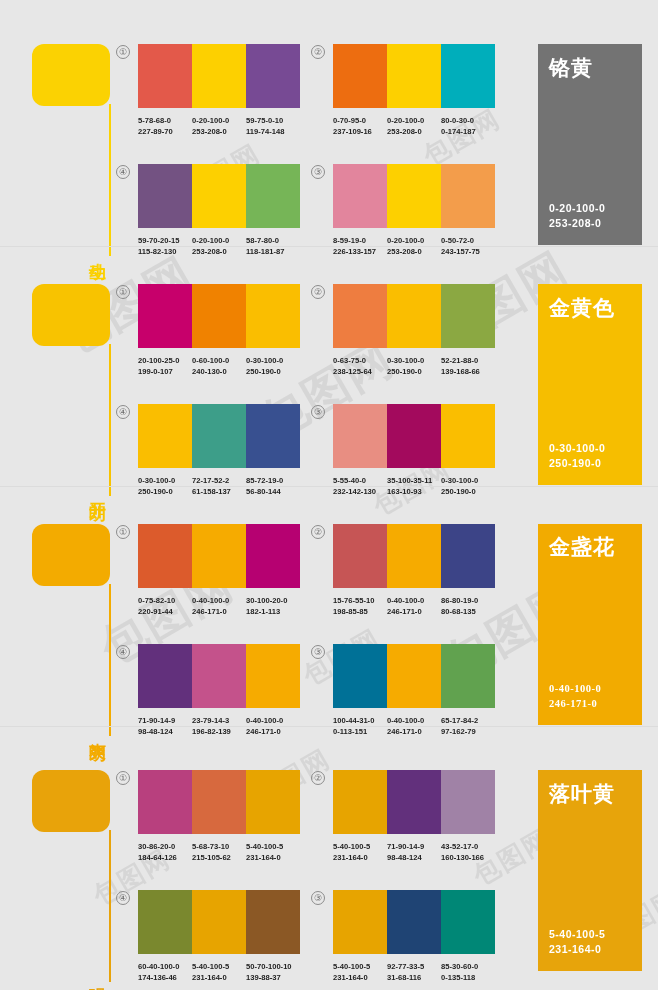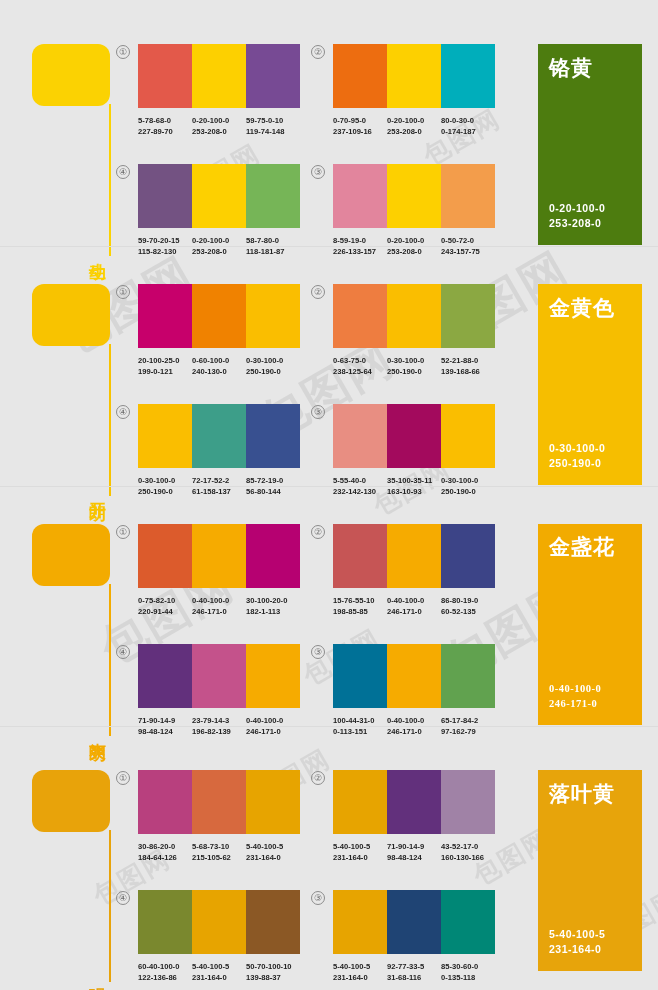--- a/index.html
+++ b/index.html
@@ -185,42 +185,42 @@
           <div class="sw" style="background: rgb(226, 133, 157);"></div>
           <div class="sw" style="background: rgb(253, 208, 0);"></div>
           <div class="sw" style="background: rgb(243, 157, 75);"></div>
         </div>
         <div class="codes">
           <div class="code"><span>8-59-19-0</span><span class="c2">226-133-157</span></div>
           <div class="code"><span>0-20-100-0</span><span class="c2">253-208-0</span></div>
           <div class="code"><span>0-50-72-0</span><span class="c2">243-157-75</span></div>
         </div>
       </div>
-      <div class="panel" style="background: #4d7c0f;">
+      <div class="panel" style="background: #737373;">
         <div class="panel-title">铬黄</div>
         <div class="panel-codes">
           <div>0-20-100-0</div>
           <div>253-208-0</div>
         </div>
       </div>
     </div>
     <div class="sec-divider" style="top: 246px; position: absolute;"></div>
     <div class="section" style="top: 256px;">
       <div class="chip" style="background: rgb(248, 195, 0);"></div>
       <div class="rail" style="background: rgb(248, 195, 0);"></div>
       <div class="vlabel" style="color: rgb(248, 195, 0);">开朗</div>
       <div class="group" style="left: 138px; top: 28px;">
         <div class="grp-num">①</div>
         <div class="swatches">
           <div class="sw" style="background: rgb(199, 0, 107);"></div>
           <div class="sw" style="background: rgb(240, 130, 0);"></div>
           <div class="sw" style="background: rgb(250, 190, 0);"></div>
         </div>
         <div class="codes">
-          <div class="code"><span>20-100-25-0</span><span class="c2">199-0-121</span></div>
+          <div class="code"><span>20-100-25-0</span><span class="c2">199-0-107</span></div>
           <div class="code"><span>0-60-100-0</span><span class="c2">240-130-0</span></div>
           <div class="code"><span>0-30-100-0</span><span class="c2">250-190-0</span></div>
         </div>
       </div>
       <div class="group" style="left: 333px; top: 28px;">
         <div class="grp-num">②</div>
         <div class="swatches">
           <div class="sw" style="background: rgb(238, 125, 64);"></div>
           <div class="sw" style="background: rgb(250, 190, 0);"></div>
           <div class="sw" style="background: rgb(139, 168, 66);"></div>
@@ -286,21 +286,21 @@
       <div class="group" style="left: 333px; top: 28px;">
         <div class="grp-num">②</div>
         <div class="swatches">
           <div class="sw" style="background: rgb(198, 85, 85);"></div>
           <div class="sw" style="background: rgb(246, 171, 0);"></div>
           <div class="sw" style="background: rgb(60, 68, 135);"></div>
         </div>
         <div class="codes">
           <div class="code"><span>15-76-55-10</span><span class="c2">198-85-85</span></div>
           <div class="code"><span>0-40-100-0</span><span class="c2">246-171-0</span></div>
-          <div class="code"><span>86-80-19-0</span><span class="c2">60-52-135</span></div>
+          <div class="code"><span>86-80-19-0</span><span class="c2">80-68-135</span></div>
         </div>
       </div>
       <div class="group" style="left: 138px; top: 148px;">
         <div class="grp-num">④</div>
         <div class="swatches">
           <div class="sw" style="background: rgb(98, 48, 124);"></div>
           <div class="sw" style="background: rgb(196, 82, 139);"></div>
           <div class="sw" style="background: rgb(246, 171, 0);"></div>
         </div>
         <div class="codes">
@@ -362,21 +362,21 @@
         </div>
       </div>
       <div class="group" style="left: 138px; top: 148px;">
         <div class="grp-num">④</div>
         <div class="swatches">
           <div class="sw" style="background: rgb(122, 136, 46);"></div>
           <div class="sw" style="background: rgb(231, 164, 0);"></div>
           <div class="sw" style="background: rgb(139, 88, 37);"></div>
         </div>
         <div class="codes">
-          <div class="code"><span>60-40-100-0</span><span class="c2">122-136-86</span></div>
+          <div class="code"><span>60-40-100-0</span><span class="c2">174-136-46</span></div>
           <div class="code"><span>5-40-100-5</span><span class="c2">231-164-0</span></div>
           <div class="code"><span>50-70-100-10</span><span class="c2">139-88-37</span></div>
         </div>
       </div>
       <div class="group" style="left: 333px; top: 148px;">
         <div class="grp-num">③</div>
         <div class="swatches">
           <div class="sw" style="background: rgb(231, 164, 0);"></div>
           <div class="sw" style="background: rgb(31, 68, 116);"></div>
           <div class="sw" style="background: rgb(0, 135, 118);"></div>

